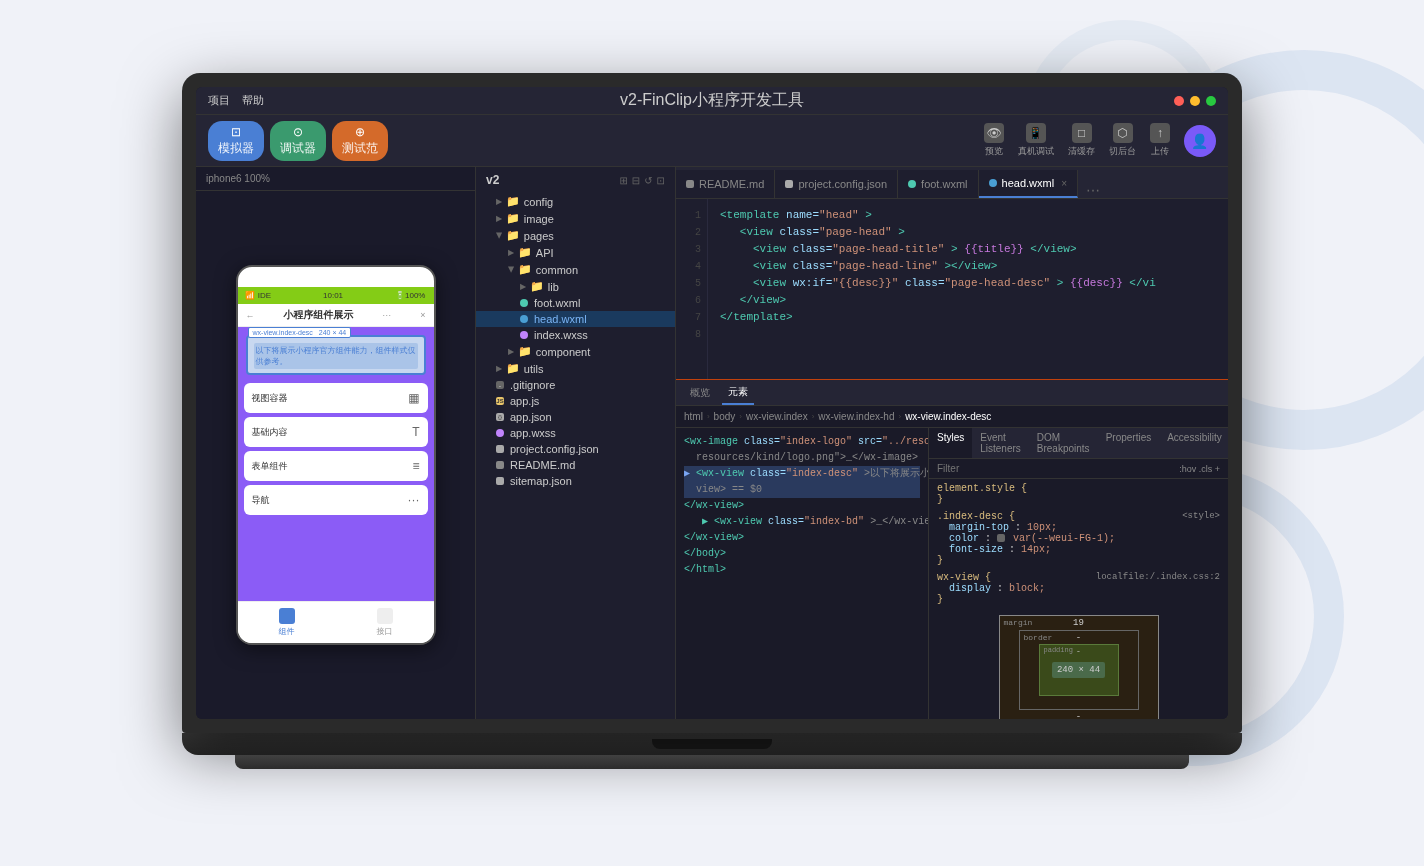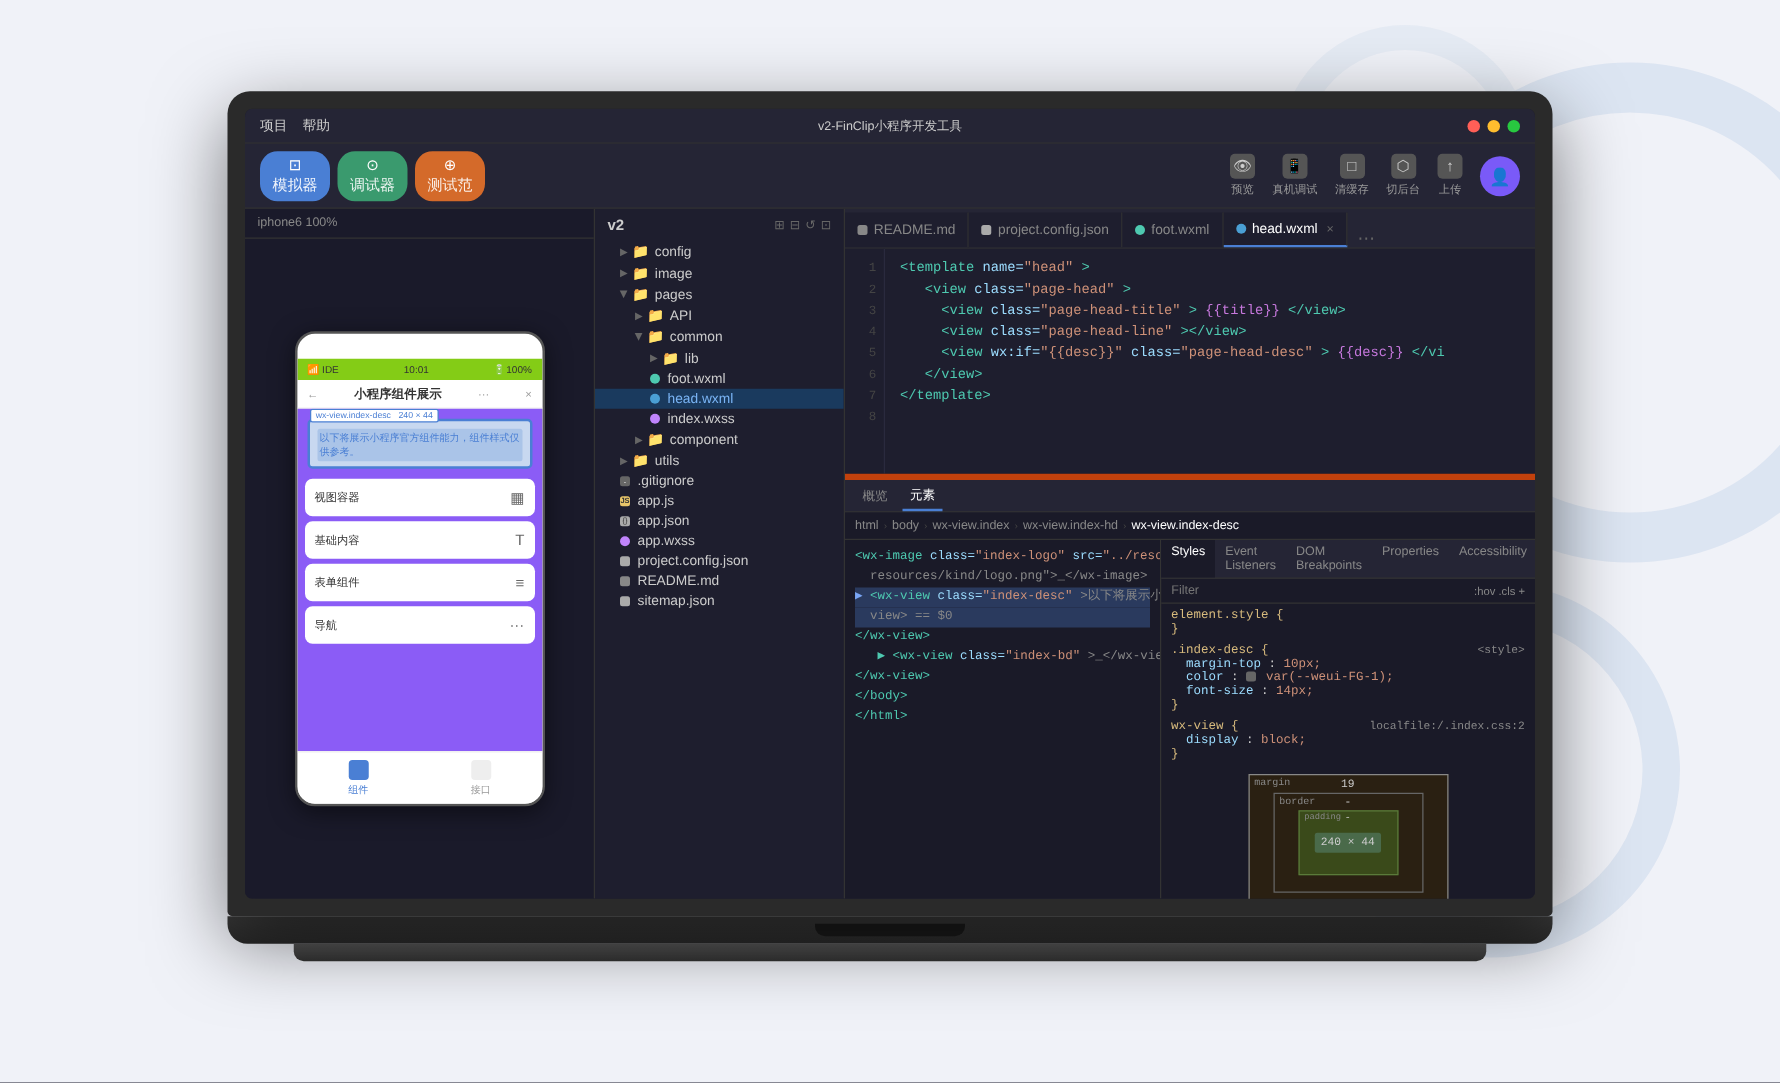--- a/index.html
+++ b/index.html
@@ -108,21 +108,21 @@
       display: flex;
       gap: 12px;
     }
     .menu-item {
       color: #ccc;
       font-size: 11px;
       cursor: pointer;
     }
     .title-bar-title {
       color: #ccc;
-      font-size: 10px;
+      font-size: 16px;
       position: absolute;
       left: 50%;
       transform: translateX(-50%);
     }
     .title-bar-controls {
       display: flex;
       gap: 6px;
       align-items: center;
     }
     .win-btn {
@@ -495,21 +495,21 @@
     }
     .code-tag { color: #4ec9b0; }
     .code-attr { color: #9cdcfe; }
     .code-value { color: #ce9178; }
     .code-template { color: #c678dd; }
 
     
     .devtools {
       height: 340px;
       background: #1a1a28;
-      border-top: 5px solid #c2410c;
+      border-top: 1px solid #c2410c;
       display: flex;
       flex-direction: column;
       flex-shrink: 0;
     }
     .devtools-tabs {
       height: 26px;
       display: flex;
       align-items: center;
       background: #252535;
       border-bottom: 1px solid #333;

